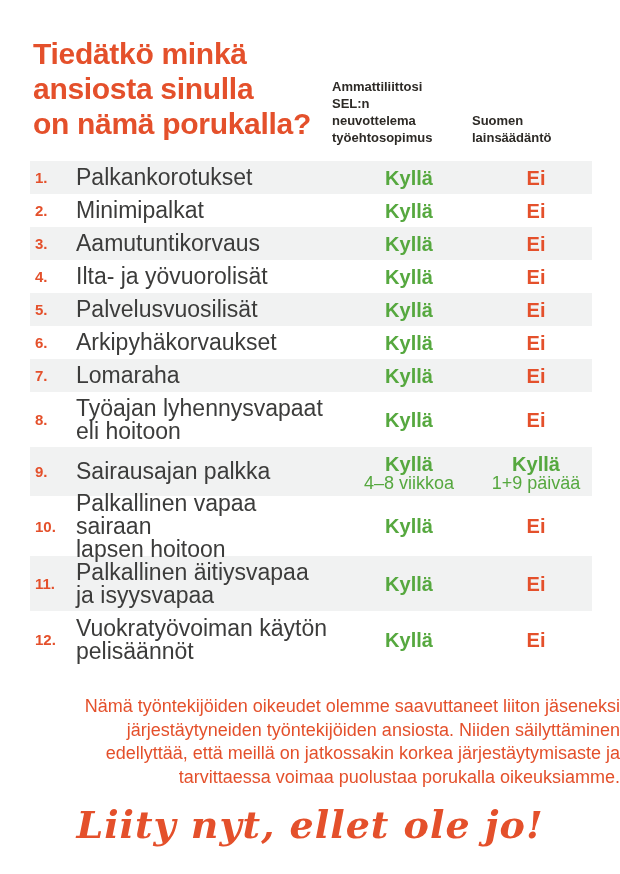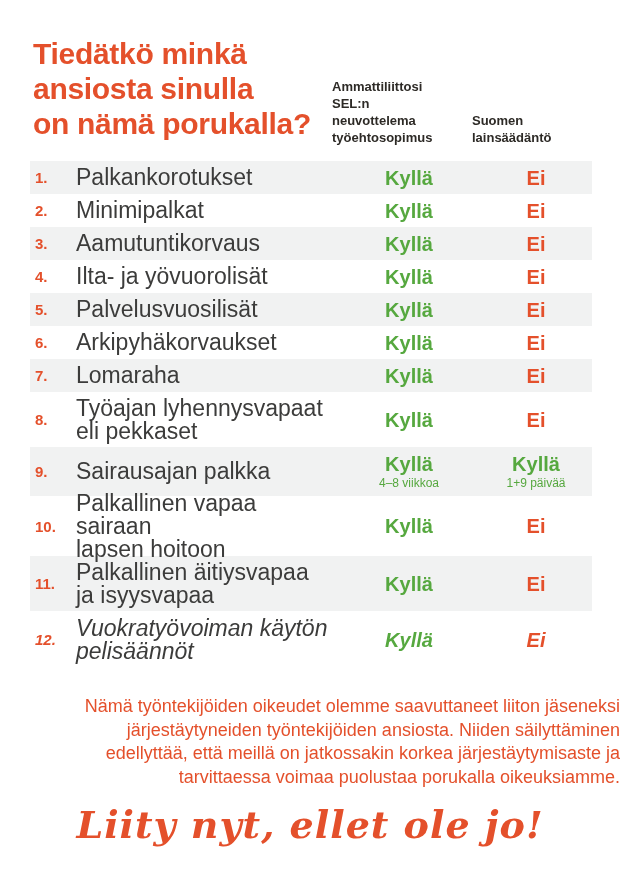--- a/index.html
+++ b/index.html
@@ -39,41 +39,41 @@
   
   .table{position:absolute;left:30px;top:161px;width:562px;}
   .row{
     display:flex;align-items:center;
     height:33px;background:#ffffff;
   }
   .row.g{background:var(--row-gray);}
   .row.h55{height:55px;}
   .row.h49{height:49px;}
   .row.h60{height:60px;}
-  .row.h57{height:57px;font-style:italic;}
+  .row.h57{height:57px;}
   .num{
     width:46px;padding-left:5px;box-sizing:border-box;
     color:var(--accent-orange);font-weight:bold;font-size:15px;
     flex:0 0 auto;
   }
   .lbl{
     flex:1 1 auto;
     color:var(--label-ink);font-size:23px;line-height:23px;
     white-space:pre-line;
   }
   .val{
     flex:0 0 auto;display:flex;flex-direction:column;align-items:center;justify-content:flex-end;
     text-align:center;
   }
   .val.tes{width:142px;}
   .val.law{width:112px;}
   .val .main{display:block;font-weight:bold;font-size:20px;line-height:22px;}
   .val .main[data-state="yes"]{color:var(--yes-green);}
   .val .main[data-state="no"]{color:var(--accent-orange);}
-  .val .sub{display:block;font-size:12px;line-height:16px;color:var(--yes-green);}
+  .val .sub{display:block;font-size:18px;line-height:16px;color:var(--yes-green);}
 
   
   .para{
     position:absolute;left:0;top:695px;width:620px;
     text-align:right;color:var(--accent-orange);
     font-size:18px;line-height:23.5px;
   }
   .para span{display:block;}
 
   
@@ -197,21 +197,21 @@
       </span>
       <span class="val law">
         <span class="main" data-state="no">Ei</span>
         <span class="sub"></span>
       </span>
     </div>
 
     <div class="row h55">
       <span class="num">8.</span>
       <span class="lbl">Työajan lyhennysvapaat
-eli pekkaset</span>
+eli hoitoon</span>
       <span class="val tes">
         <span class="main" data-state="yes">Kyllä</span>
         <span class="sub"></span>
       </span>
       <span class="val law">
         <span class="main" data-state="no">Ei</span>
         <span class="sub"></span>
       </span>
     </div>
 

